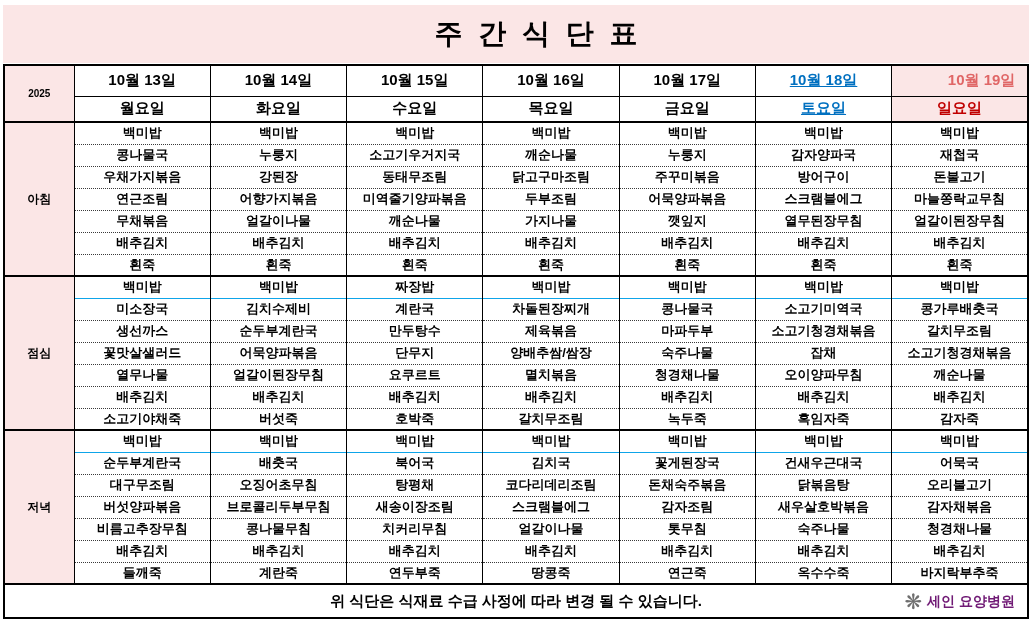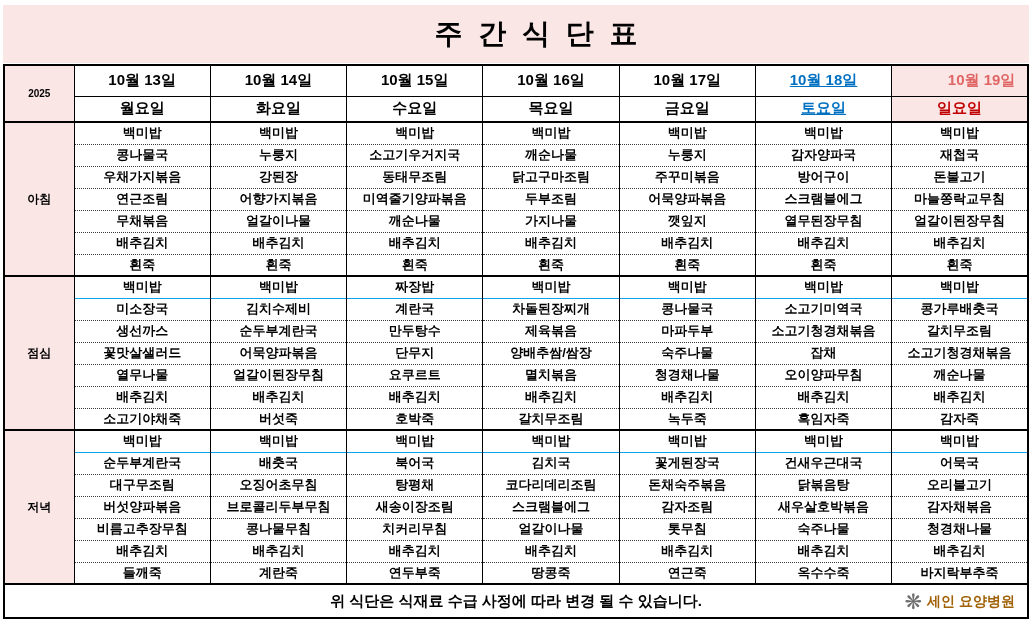--- a/index.html
+++ b/index.html
@@ -53,21 +53,21 @@
     border:2px solid var(--line); border-top:0;
     display:flex; align-items:center; justify-content:center;
     background:#fff;
   }
   .footer-notice{font-size:15px; font-weight:bold; color:#000;}
   .logo{
     position:absolute; right:12px; top:50%; transform:translateY(-50%);
     display:flex; align-items:center; gap:5px;
   }
   .logo-icon{font-size:21px; color:#6f6f6f; line-height:1;}
-  .logo-text{font-size:14px; font-weight:bold; color:#a16207; letter-spacing:0px;}
+  .logo-text{font-size:14px; font-weight:bold; color:#701a75; letter-spacing:0px;}
 </style>
 </head>
 <body>
 
 <div class="page">
 
   <div class="title-band">주 간 식 단 표</div>
 
   <table class="menu-table" id="menu-table-el">
     <colgroup>

